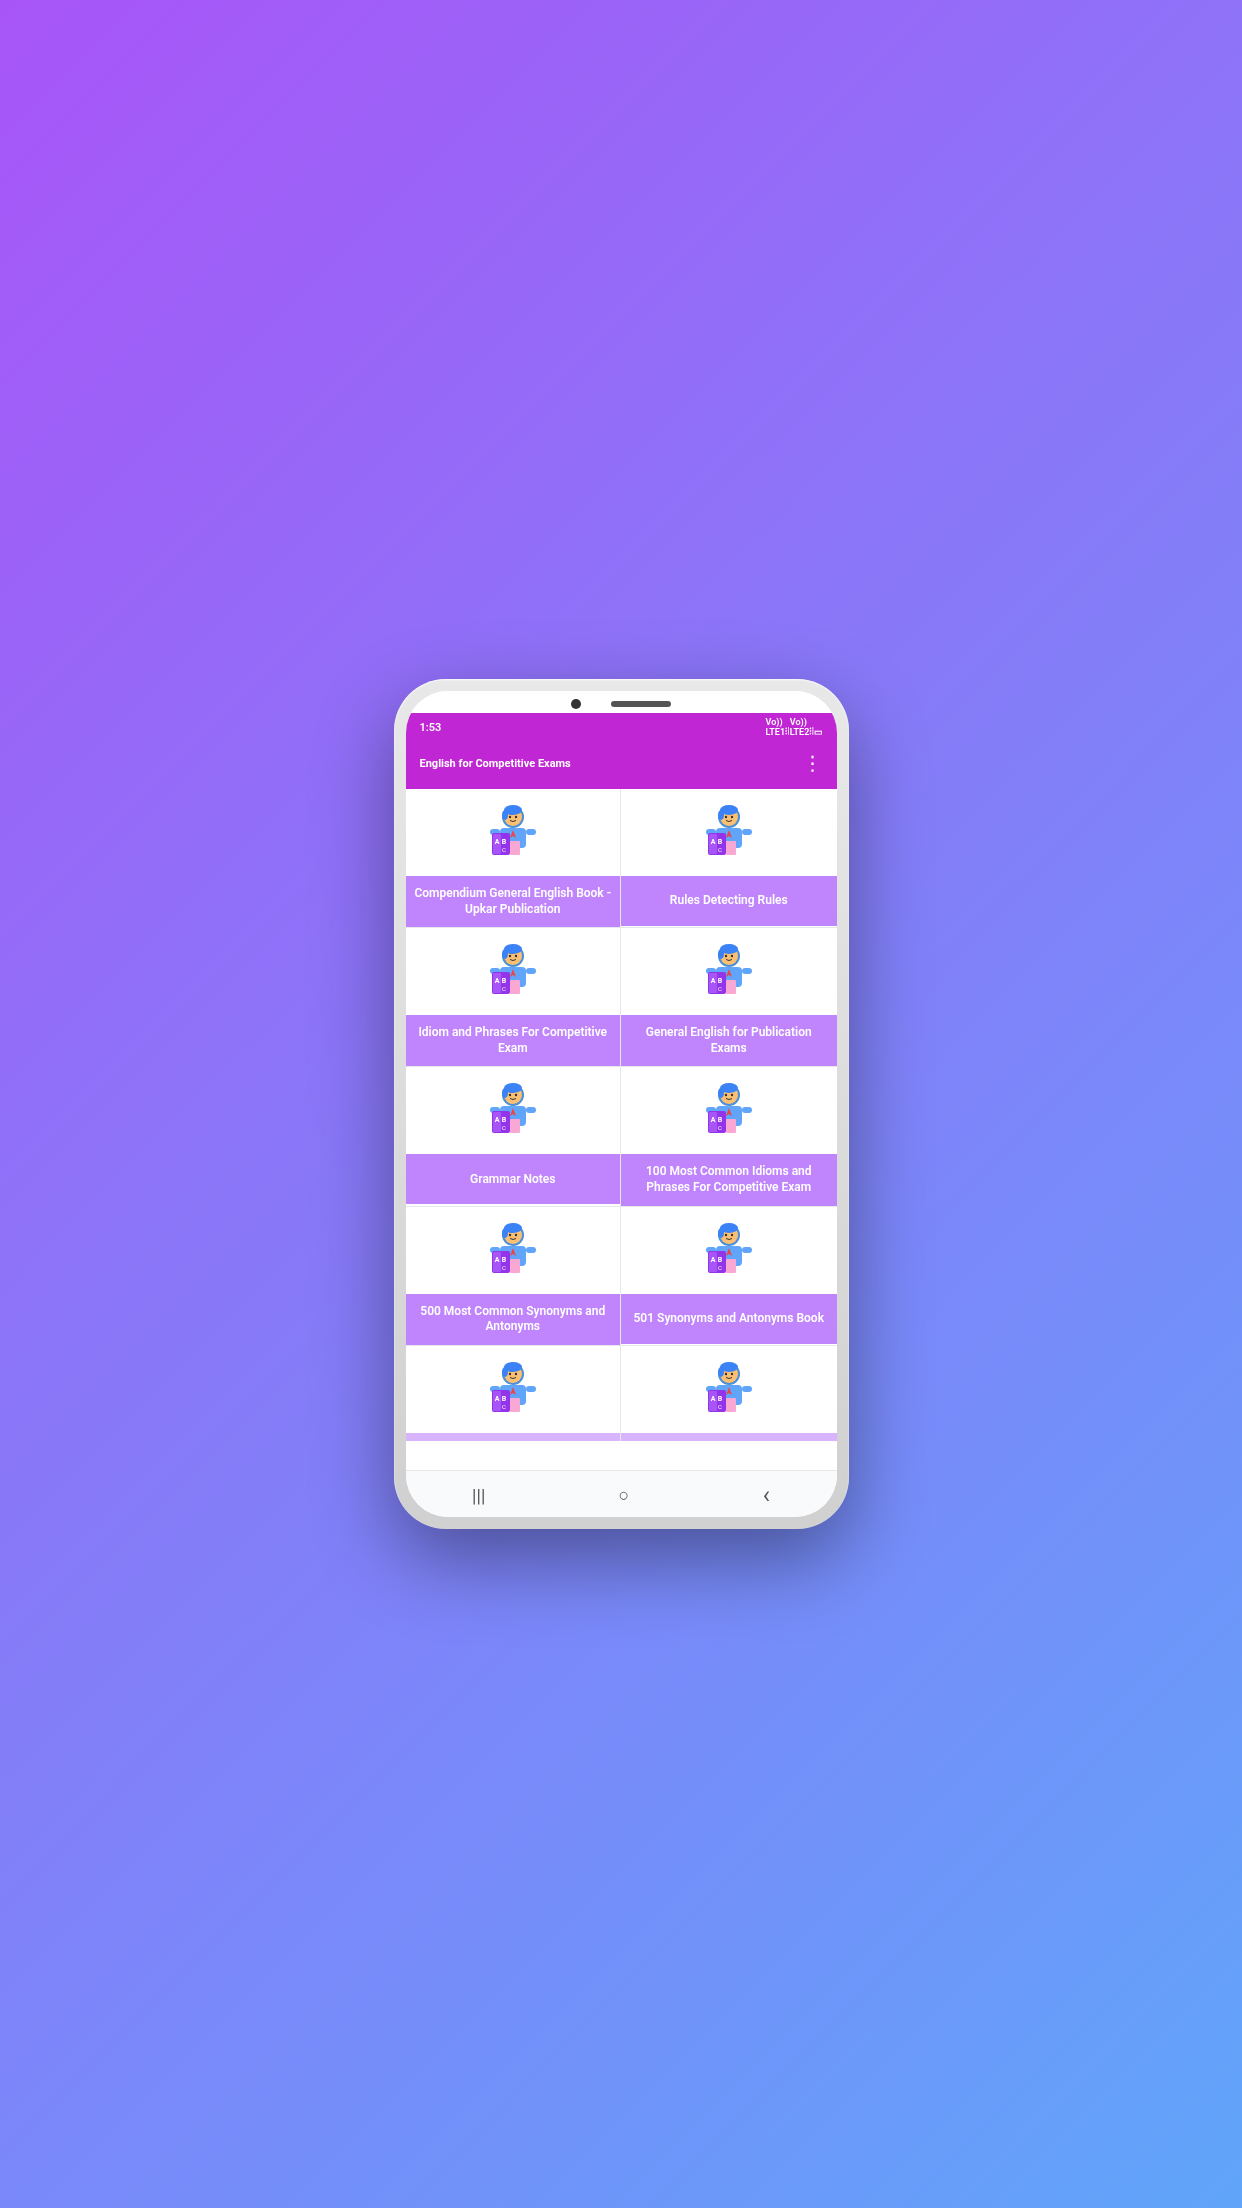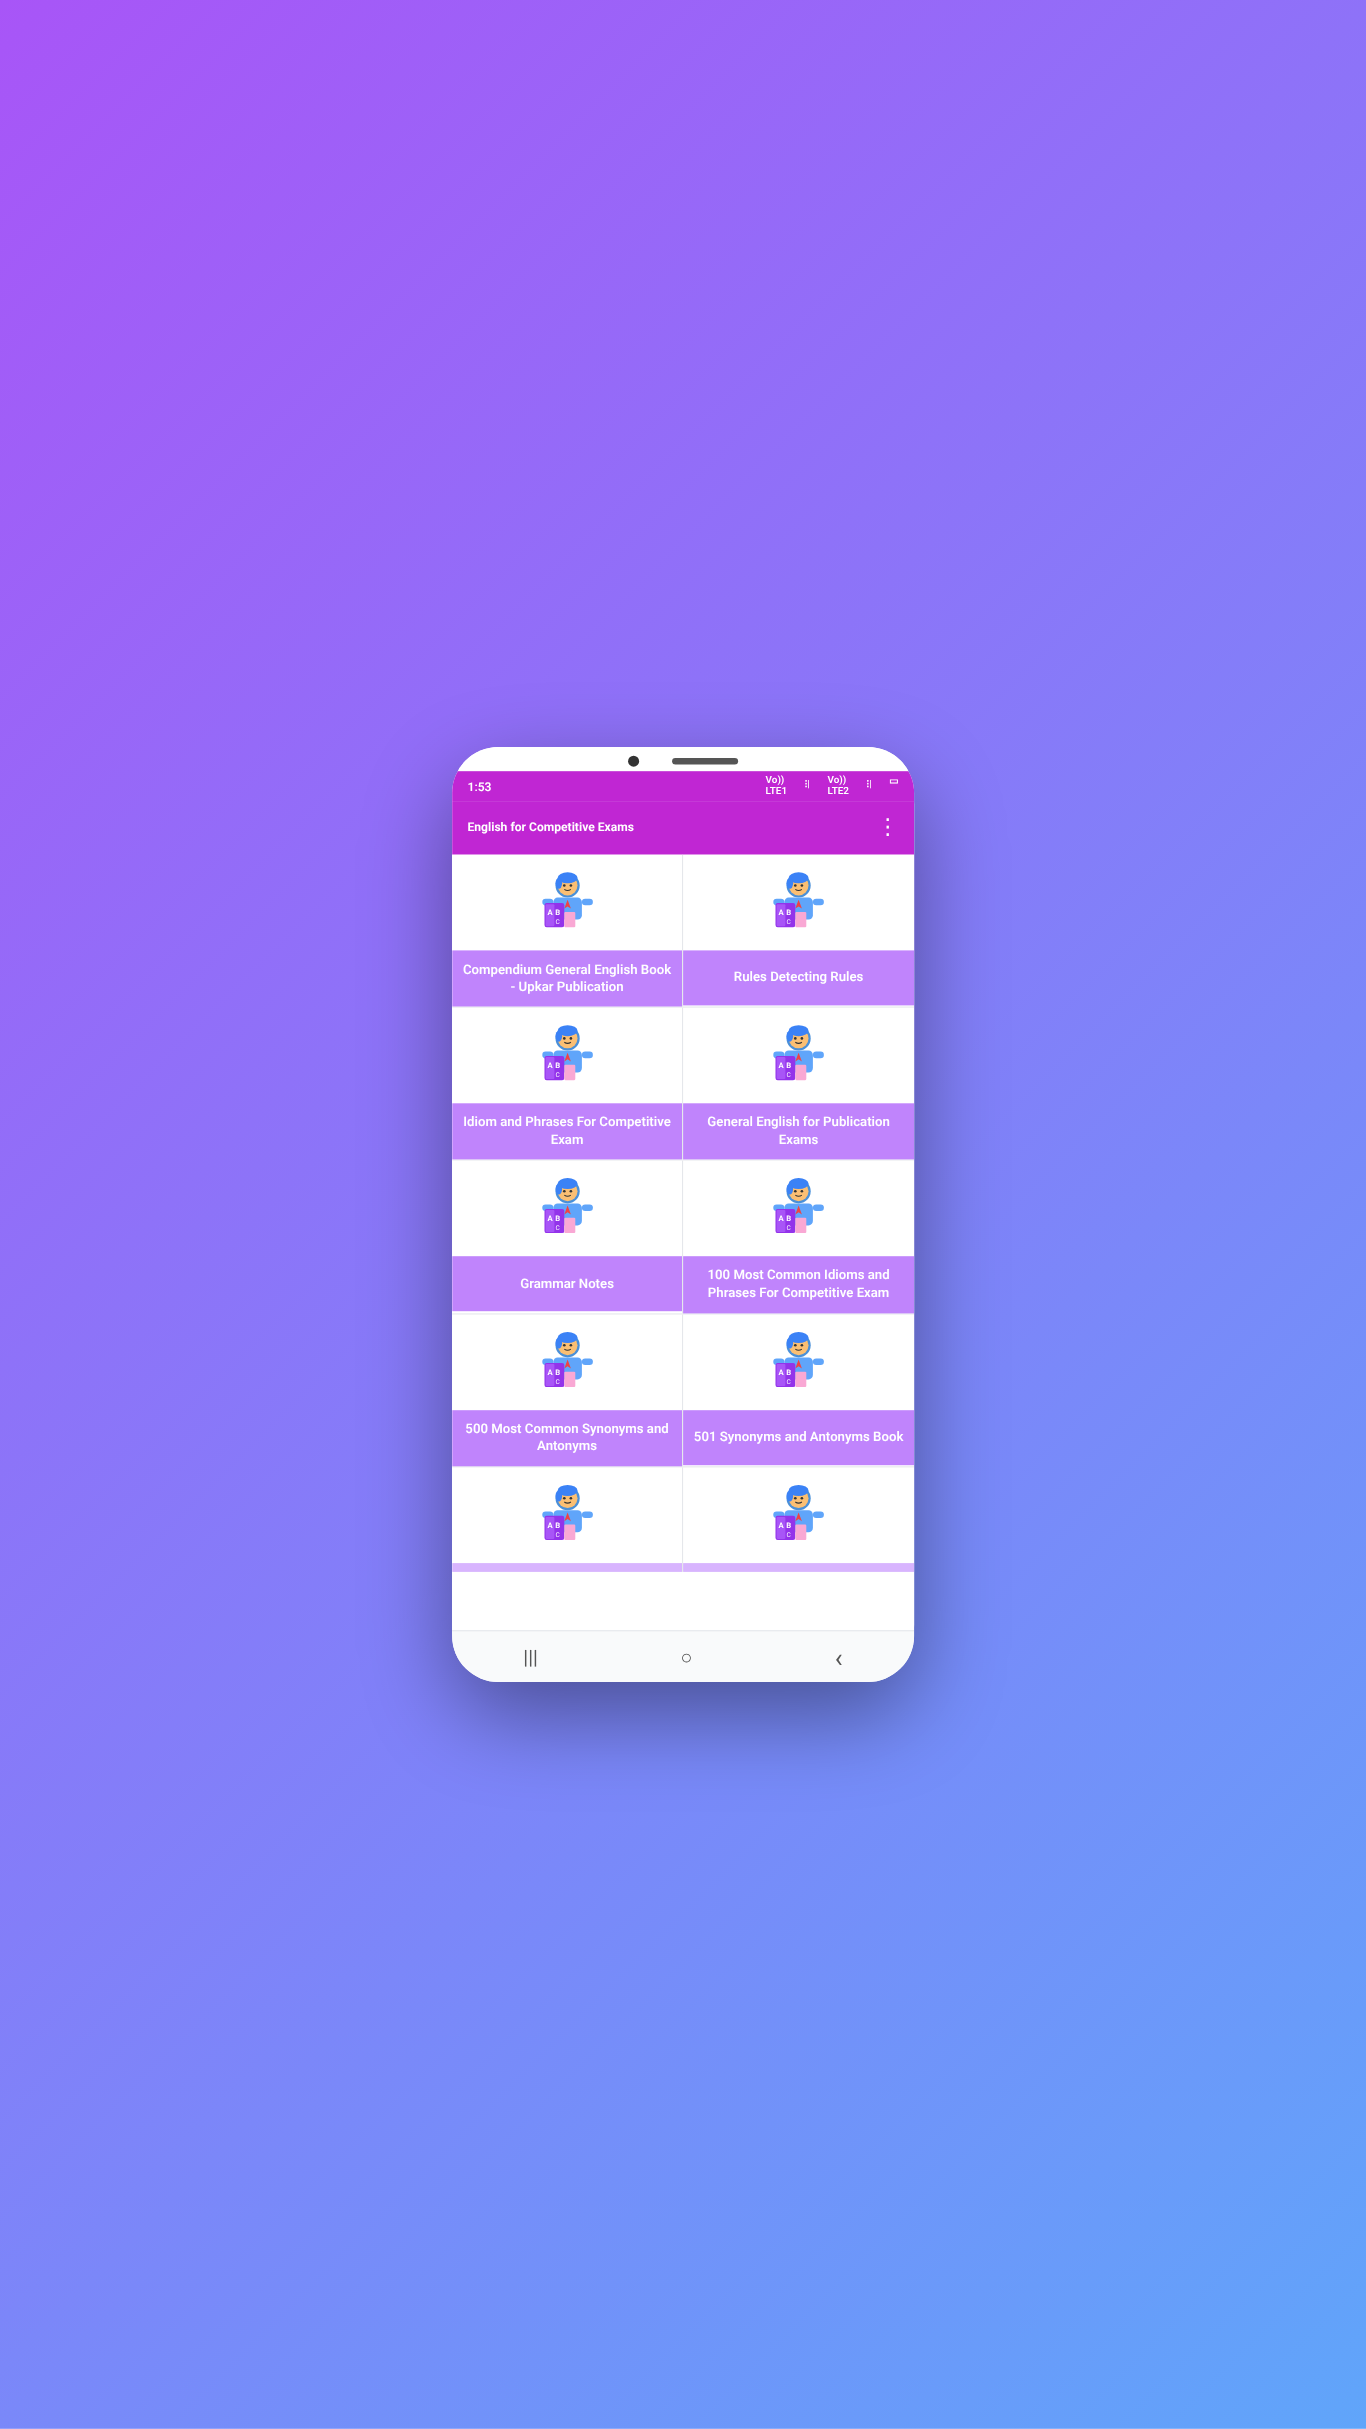--- a/index.html
+++ b/index.html
@@ -6,24 +6,25 @@
     body {
       background: linear-gradient(135deg, #a855f7 0%, #60a5fa 100%);
       display: flex;
       justify-content: center;
       align-items: center;
       min-height: 100vh;
       font-family: 'Roboto', Arial, sans-serif;
     }
 
     .phone-outer {
-      width: 420px;
+      width: 455px;
       height: 850px;
       background: linear-gradient(180deg, #e8e8e8 0%, #d0d0d0 100%);
       border-radius: 52px;
+      padding: 12px;
       box-shadow: 0 30px 80px rgba(0,0,0,0.4), inset 0 1px 2px rgba(255,255,255,0.8);
       position: relative;
     }
 
     .phone-inner {
       width: 100%;
       height: 100%;
       background: #fff;
       border-radius: 42px;
       overflow: hidden;
@@ -60,22 +61,22 @@
       display: flex;
       justify-content: space-between;
       align-items: center;
       padding: 4px 14px;
       color: white;
       font-size: 11px;
       font-weight: 600;
     }
     .status-right {
       display: flex;
-      align-items: flex-start;
-      gap: 16px;
+      align-items: flex-end;
+      gap: 0;
       font-size: 9px;
     }
 
     
     .app-bar {
       background: #c026d3;
       display: flex;
       justify-content: space-between;
       align-items: center;
       padding: 10px 14px 14px;

